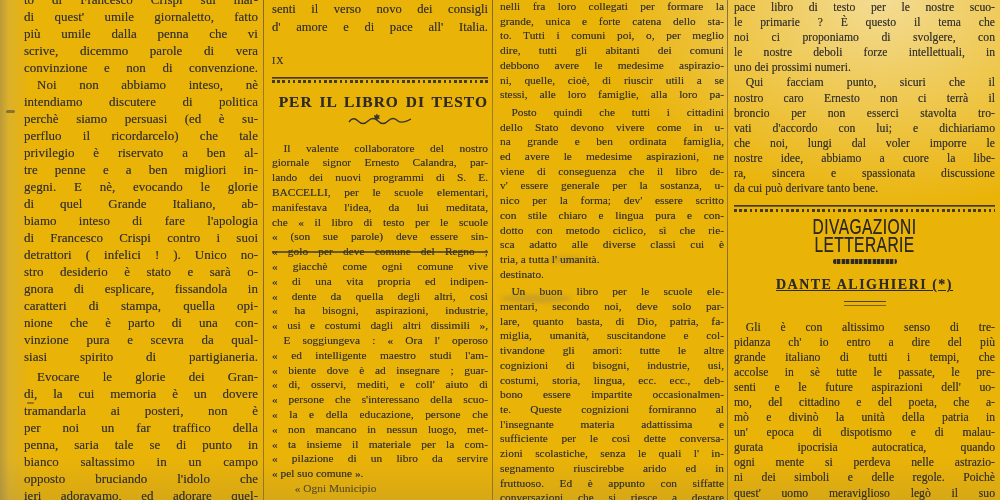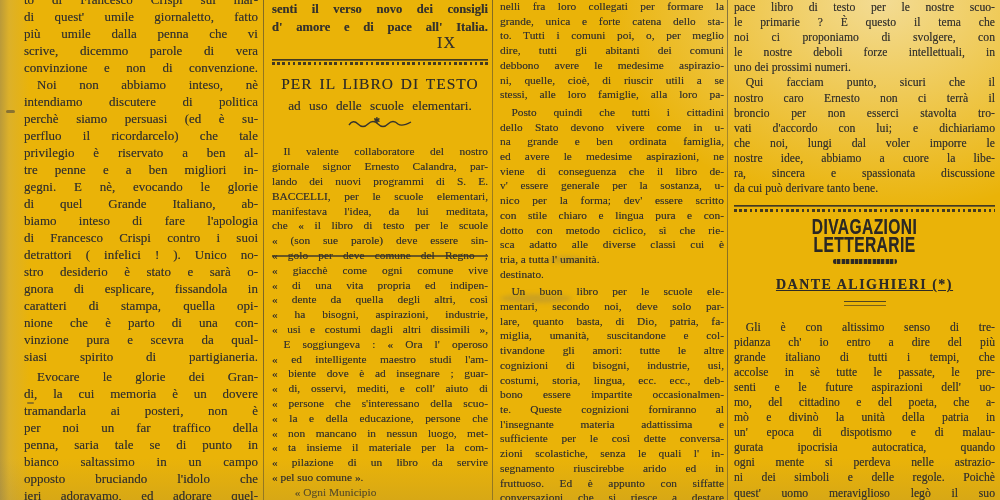--- a/index.html
+++ b/index.html
@@ -26,37 +26,37 @@
   .col{position:absolute;}
   .jl{white-space:pre-line;text-align:justify;text-align-last:justify;word-spacing:.6px;}
   .left{white-space:pre-line;text-align:center;text-align-last:left;}
   .txt{text-shadow:0 0 .5px rgba(53,50,45,.55);}
 
   .col1{left:24px;top:-9px;width:234px;font-size:13px;line-height:17px;}
   .col2{left:272px;top:0;width:216px;font-size:11.4px;line-height:14.8px;}
   .col3{left:500px;top:-1px;width:224px;font-size:11.4px;line-height:14.7px;}
   .col4{left:734px;top:0;width:261px;font-size:11.7px;line-height:15.1px;}
 
-  .col2 .intro{font-size:12.6px;line-height:18px;font-weight:bold;}
-  .section-num{font-size:16px;letter-spacing:1px;text-align:right;padding-right:32px;margin-top:0;}
+  .col2 .intro{font-size:12.6px;line-height:18px;}
+  .section-num{font-size:10px;letter-spacing:1px;padding-right:32px;margin-top:18px;}
 
   .chain{height:7px;margin-top:8px;opacity:.88;
     background-image:linear-gradient(#2d2a26,#2d2a26),
       repeating-linear-gradient(90deg,#2d2a26 0 2.6px, rgba(45,42,38,0) 2.6px 5.2px);
     background-size:100% 1.7px, 100% 3px;
     background-position:0 0, 0 3.4px;
     background-repeat:no-repeat;}
   .col4 .chain{margin-top:9px;}
 
-  .art-title{font-size:15.5px;letter-spacing:1px;word-spacing:2px;text-align:center;
-    margin:11px 0 0 0;font-weight:normal;white-space:nowrap;color:#2e2b27;}
+  .art-title{font-size:15.5px;letter-spacing:1px;word-spacing:2px;text-align:right;
+    margin:11px 0 0 0;font-weight:bold;white-space:nowrap;color:#2e2b27;}
   .art-subtitle{font-size:13.3px;word-spacing:5px;text-align:center;margin-top:7px;}
   .ornament{position:relative;text-align:center;margin-top:5px;height:14px;}
   .ornament .star{position:absolute;left:47%;top:-4px;font-size:8px;color:#35322d;}
-  .sans-title{font-family:"Liberation Sans", sans-serif;font-weight:bold;text-align:center;margin:8px 0 0 0;}
+  .sans-title{font-family:"Liberation Sans", sans-serif;font-weight:normal;text-align:center;margin:8px 0 0 0;}
   .sans-title span{display:inline-block;font-size:19px;letter-spacing:.5px;word-spacing:9px;
     transform:scale(.82,1.18);transform-origin:center;color:#2b2824;}
   .bar-ornament{width:64px;height:5px;margin:8px auto 0 auto;border-radius:2px;
     background:repeating-linear-gradient(90deg,#2d2a26 0 3px, rgba(45,42,38,.35) 3px 4.4px);}
   .serif-subhead{font-size:14px;font-weight:bold;letter-spacing:1.5px;text-align:center;
     margin:13px 0 0 0;color:#2e2b27;white-space:nowrap;text-decoration:underline;}
   .rule-ornament{width:42px;height:3px;margin:8px auto 0 auto;
     border-top:1.6px solid rgba(45,42,38,.8);border-bottom:1px solid rgba(45,42,38,.6);}
 
   .p{margin:0;}
@@ -116,21 +116,20 @@
 opposto bruciando l'idolo che
 ieri adoravamo, ed adorare quel-</div>
   </section>
 
   <section class="col col2 txt">
     <div class="p jl intro">senti il verso novo dei consigli
 d' amore e di pace all' Italia.</div>
     <div class="section-num">IX</div>
     <div class="chain"></div>
     <h2 class="art-title">PER IL LIBRO DI TESTO</h2>
-    <div class="art-subtitle">ad uso delle scuole elementari.</div>
     <div class="ornament">
       <span class="star">✱</span>
       <svg width="70" height="12" viewBox="0 0 70 12">
         <path d="M4 7 q4 -6 9 -1 t10 0 t10 0 t10 0 t10 0 q4 3 13 -2" fill="none" stroke="#35322d" stroke-width="1.4"></path>
       </svg>
     </div>
     <div class="p jl body-start"> Il valente collaboratore del nostro
 giornale signor Ernesto Calandra, par-
 lando dei nuovi programmi di S. E.
 BACCELLI, per le scuole elementari,

